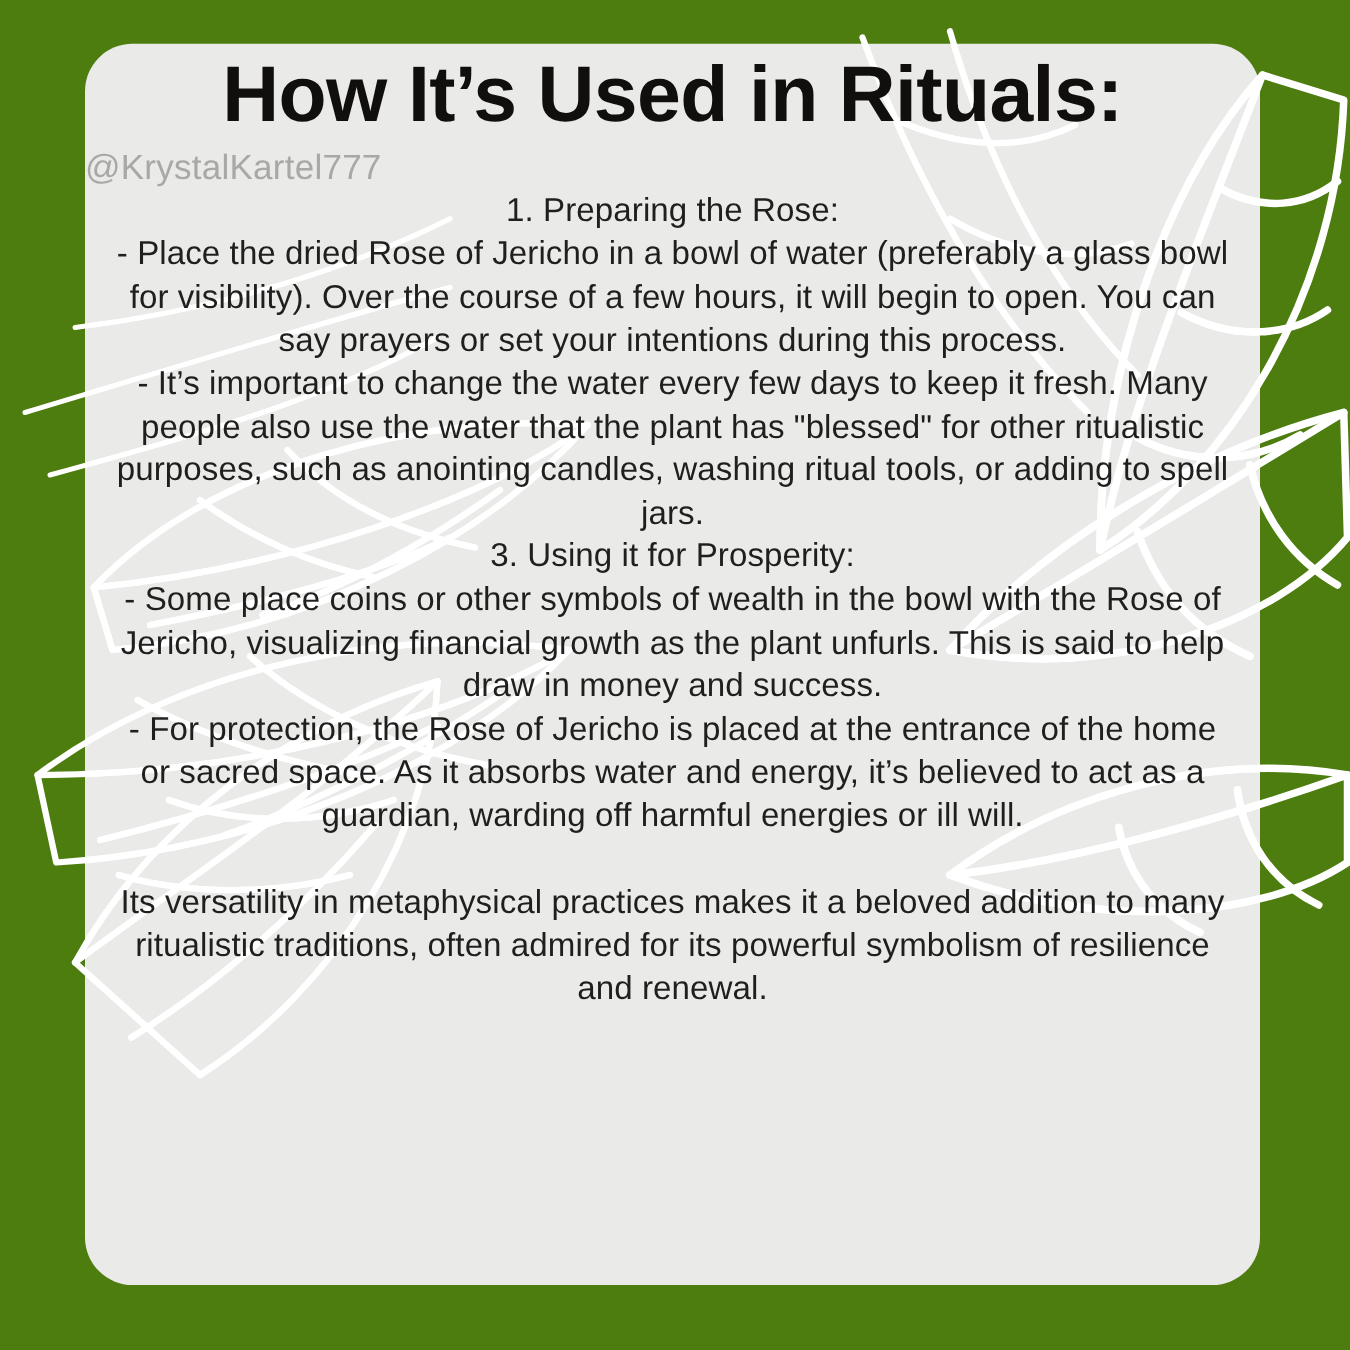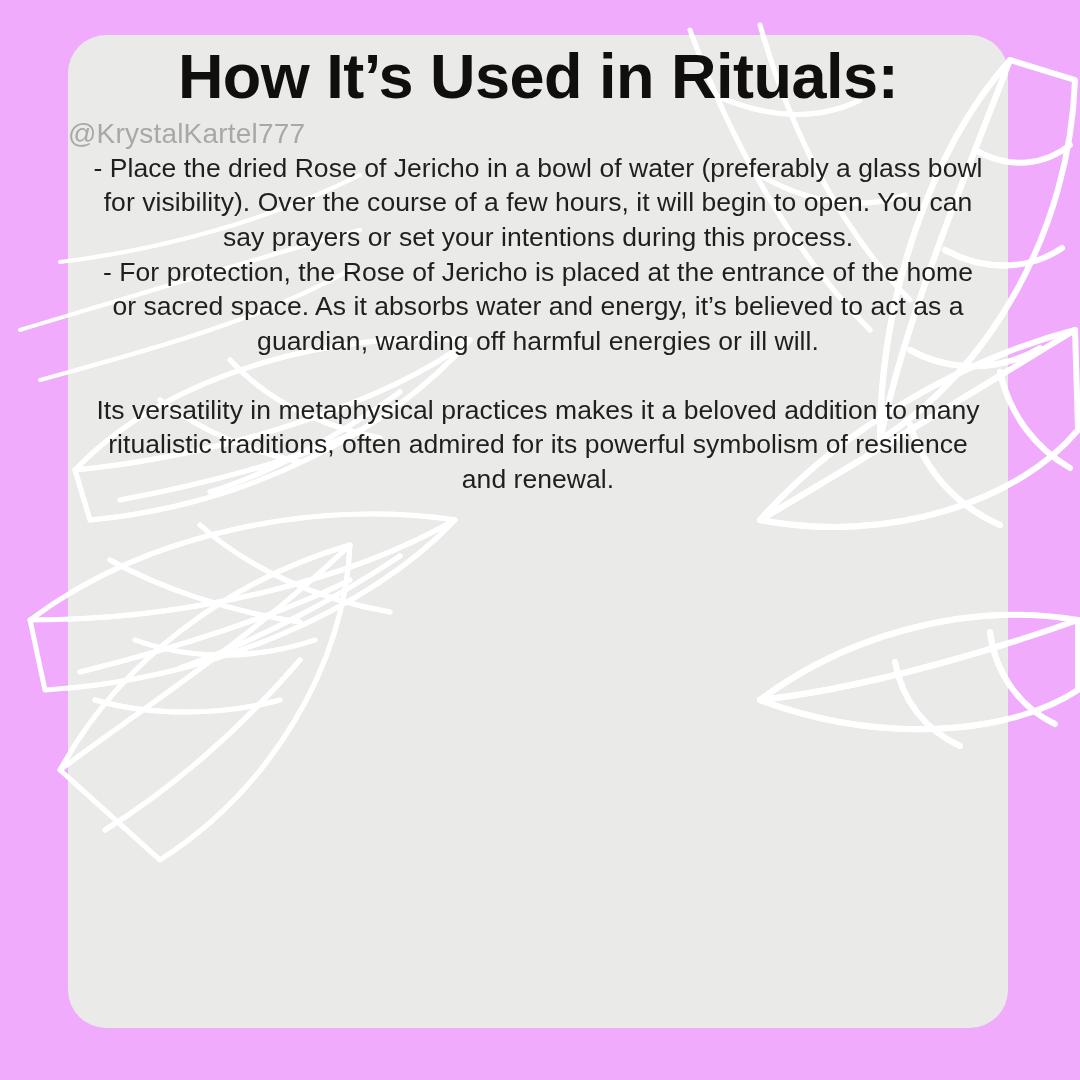--- a/index.html
+++ b/index.html
@@ -11,21 +11,21 @@
     height: 1080px;
     overflow: hidden;
     background: #e0dcd7;
     font-family: "Liberation Sans", sans-serif;
   }
 
   #stage {
     position: relative;
     width: 1080px;
     height: 1080px;
-    background: #f0abfc;
+    background: #4d7c0f;
     overflow: hidden;
   }
 
   
   #card {
     position: absolute;
     left: 68px;
     top: 35px;
     width: 940px;
     height: 993px;
@@ -233,26 +233,32 @@
 
     <div id="content">
 
       <h1 id="page-title">How It’s Used in Rituals:</h1>
 
       <span id="handle">@KrystalKartel777</span>
 
       <div id="body-text">
 
         <p class="para">
+          <span class="step-head">1. Preparing the Rose:</span>
           <span class="step-body">- Place the dried Rose of Jericho in a bowl of water (preferably a glass bowl for visibility). Over the course of a few hours, it will begin to open. You can say prayers or set your intentions during this process.</span>
         </p>
 
         <p class="para">
-        </p>
-
+          <span class="step-body">- It’s important to change the water every few days to keep it fresh. Many people also use the water that the plant has "blessed" for other ritualistic purposes, such as anointing candles, washing ritual tools, or adding to spell jars.</span>
+        </p>
+
+        <p class="para">
+          <span class="step-head">3. Using it for Prosperity:</span>
+          <span class="step-body">- Some place coins or other symbols of wealth in the bowl with the Rose of Jericho, visualizing financial growth as the plant unfurls. This is said to help draw in money and success.</span>
+        </p>
 
         <p class="para">
           <span class="step-body">- For protection, the Rose of Jericho is placed at the entrance of the home or sacred space. As it absorbs water and energy, it’s believed to act as a guardian, warding off harmful energies or ill will.</span>
         </p>
 
         <span class="spacer"></span>
 
         <p class="para">Its versatility in metaphysical practices makes it a beloved addition to many ritualistic traditions, often admired for its powerful symbolism of resilience and renewal.</p>
 
       </div>

